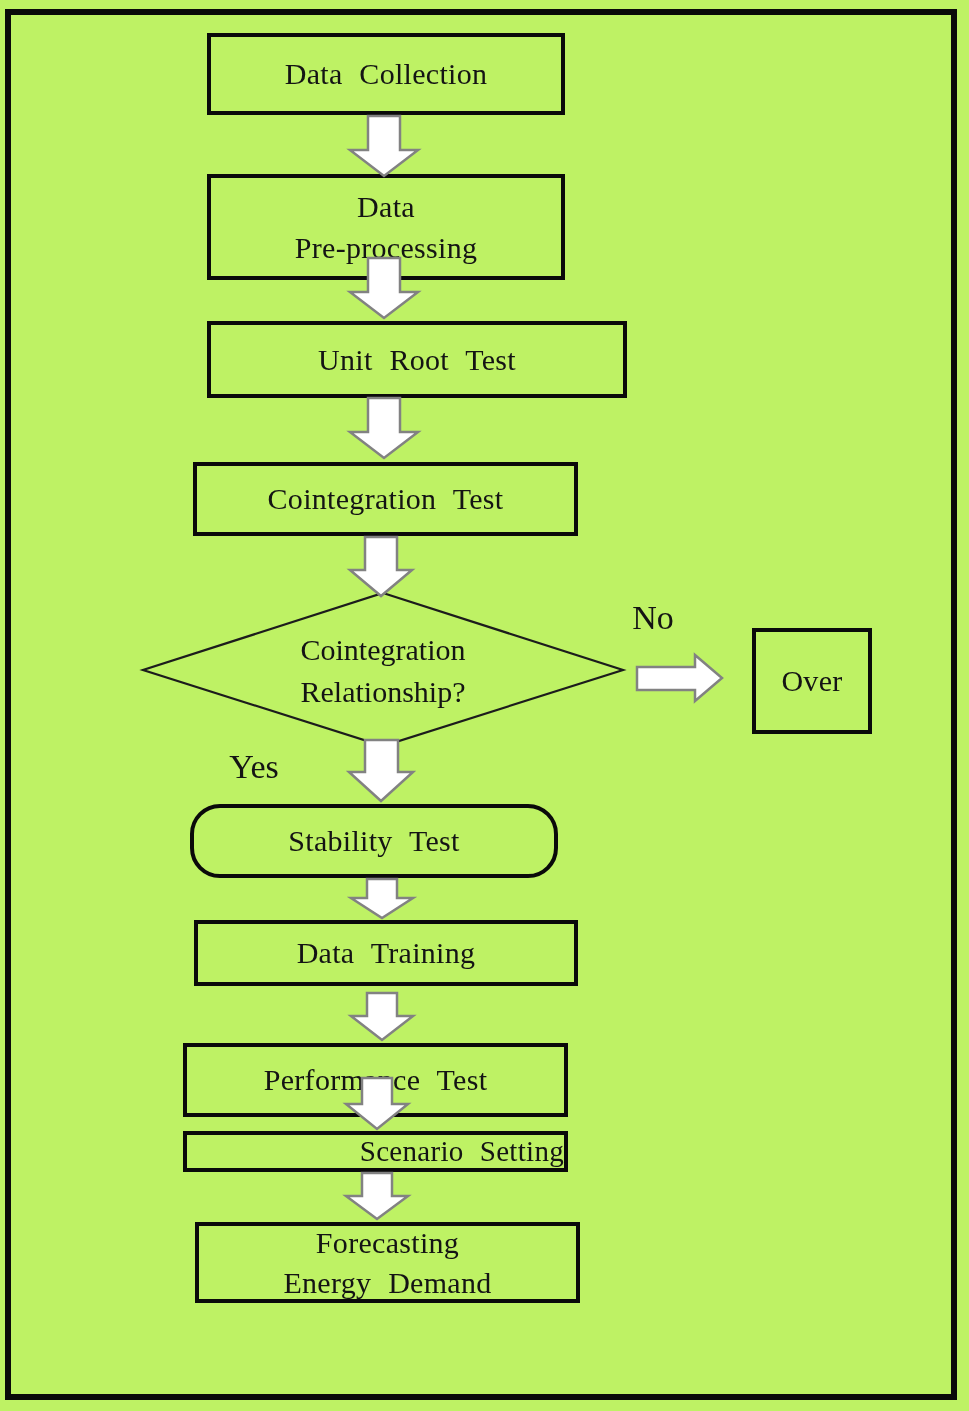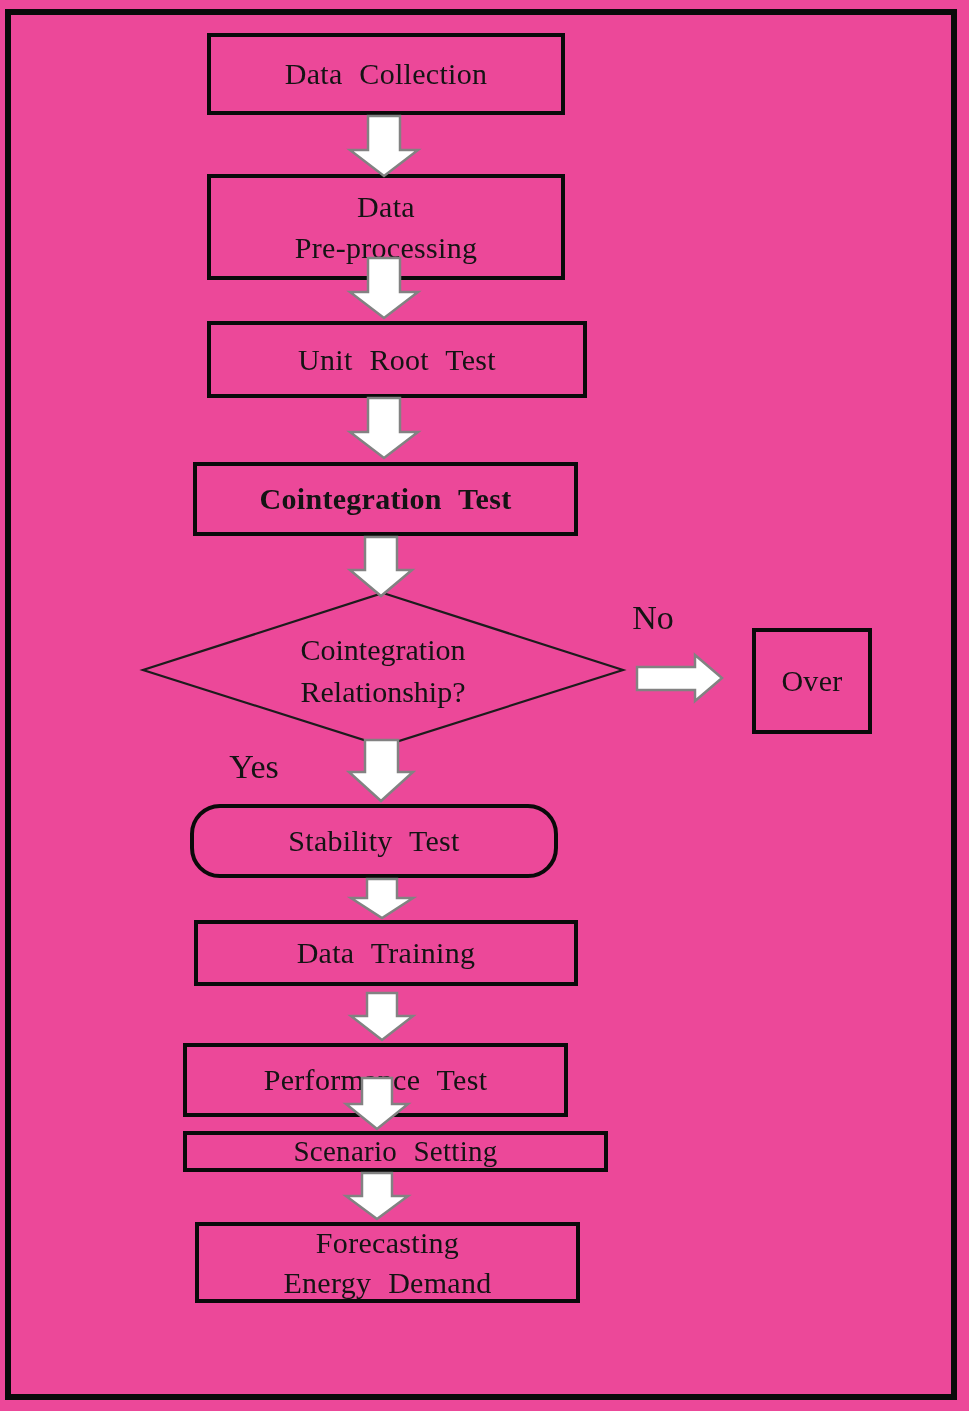--- a/index.html
+++ b/index.html
@@ -1,19 +1,19 @@
 <!DOCTYPE html>
 <html><head>
 <meta charset="utf-8">
 <style>
   html,body{margin:0;padding:0;background:#fdfdfd;}
   .canvas{
     position:relative;
     width:969px;height:1411px;
-    background:#ec4899;
+    background:#bef264;
     font-family:"Liberation Serif","DejaVu Serif",serif;
     color:#141414;
     overflow:hidden;
   }
   .frame{
     position:absolute;left:5px;top:9px;width:952px;height:1391px;
     border:6px solid #0a0a0a;box-sizing:border-box;
   }
   .box{
     position:absolute;box-sizing:border-box;
@@ -33,27 +33,27 @@
     position:absolute;z-index:3;text-align:center;
     font-size:34px;line-height:36px;
   }
   .diamond-text{
     position:absolute;z-index:3;text-align:center;
     font-size:30px;line-height:42px;word-spacing:0.2em;
   }
   
   .b-data-collection {left:207px;top:33px;  width:358px;height:82px;}
   .b-preprocessing   {left:207px;top:174px; width:358px;height:106px;line-height:41px;}
-  .b-unit-root       {left:207px;top:321px; width:380px;height:77px;}
-  .b-cointegration   {left:193px;top:462px; width:385px;height:74px;font-weight:bold;}
+  .b-unit-root       {left:207px;top:321px; width:420px;height:77px;}
+  .b-cointegration   {left:193px;top:462px; width:385px;height:74px;}
   .b-over            {left:752px;top:628px; width:120px;height:106px;}
   .b-stability       {left:190px;top:804px; width:368px;height:74px;border-radius:30px;}
   .b-training        {left:194px;top:920px; width:384px;height:66px;}
   .b-performance     {left:183px;top:1043px;width:385px;height:74px;}
-  .b-scenario        {left:183px;top:1131px;width:425px;height:41px;font-size:29px;line-height:31px;}
+  .b-scenario        {left:183px;top:1131px;width:385px;height:41px;font-size:29px;line-height:31px;align-items:flex-end;}
   .b-forecasting     {left:183px;top:1222px;width:385px;height:81px;line-height:40px;margin-left:12px;}
   .lbl-no  {left:612px;top:600px;width:82px;}
   .lbl-yes {left:213px;top:749px;width:82px;}
   .dtxt    {left:243px;top:629px;width:280px;}
 </style>
 </head>
 <body>
 
 <div class="canvas">
 

